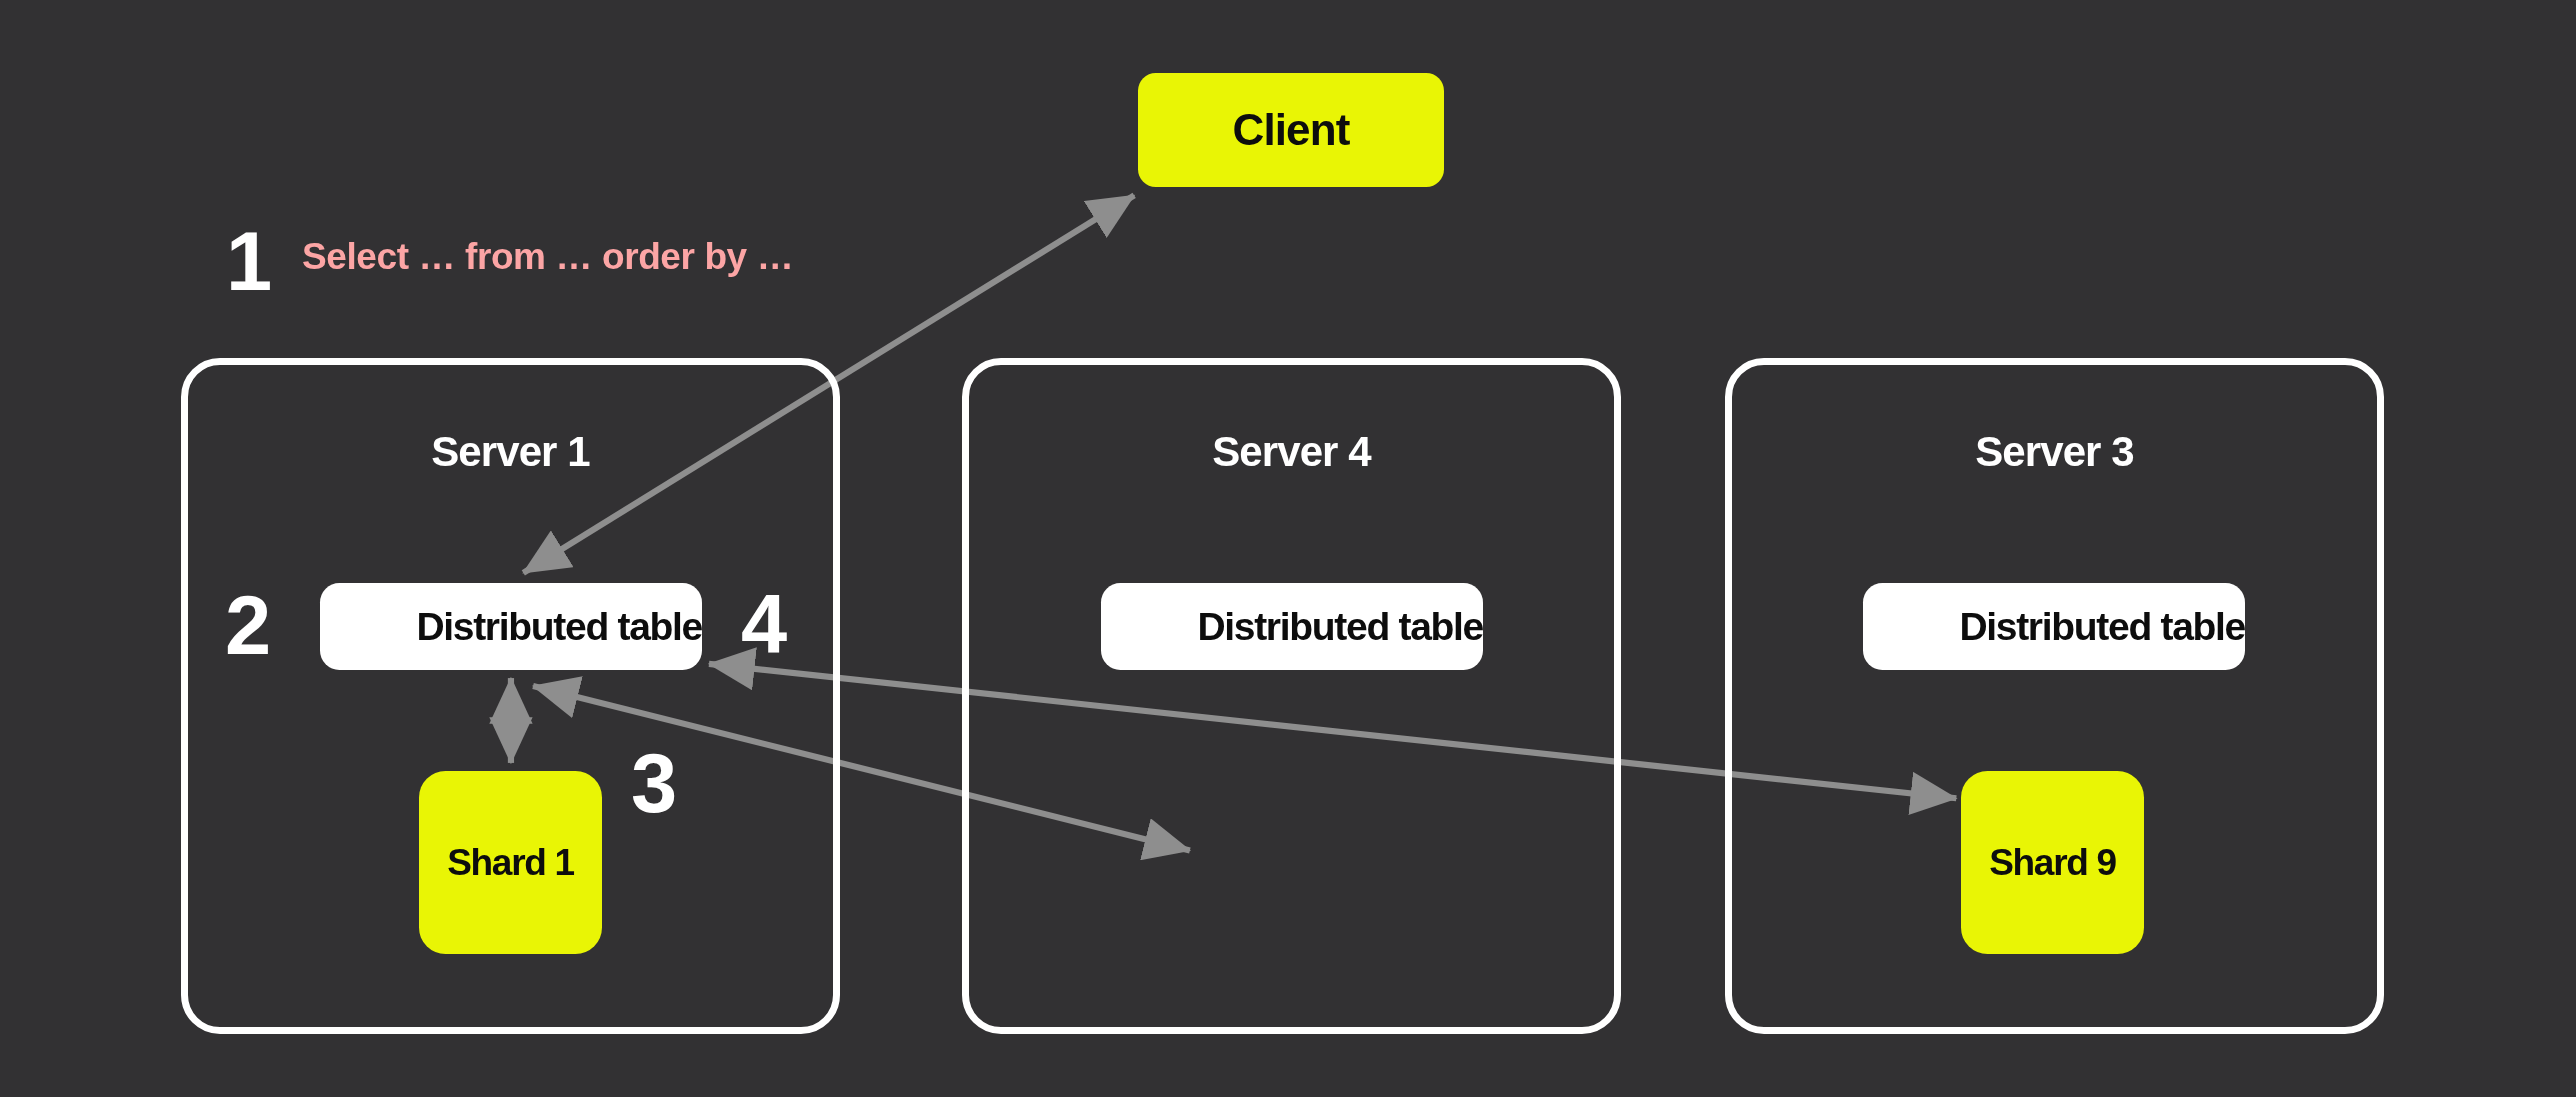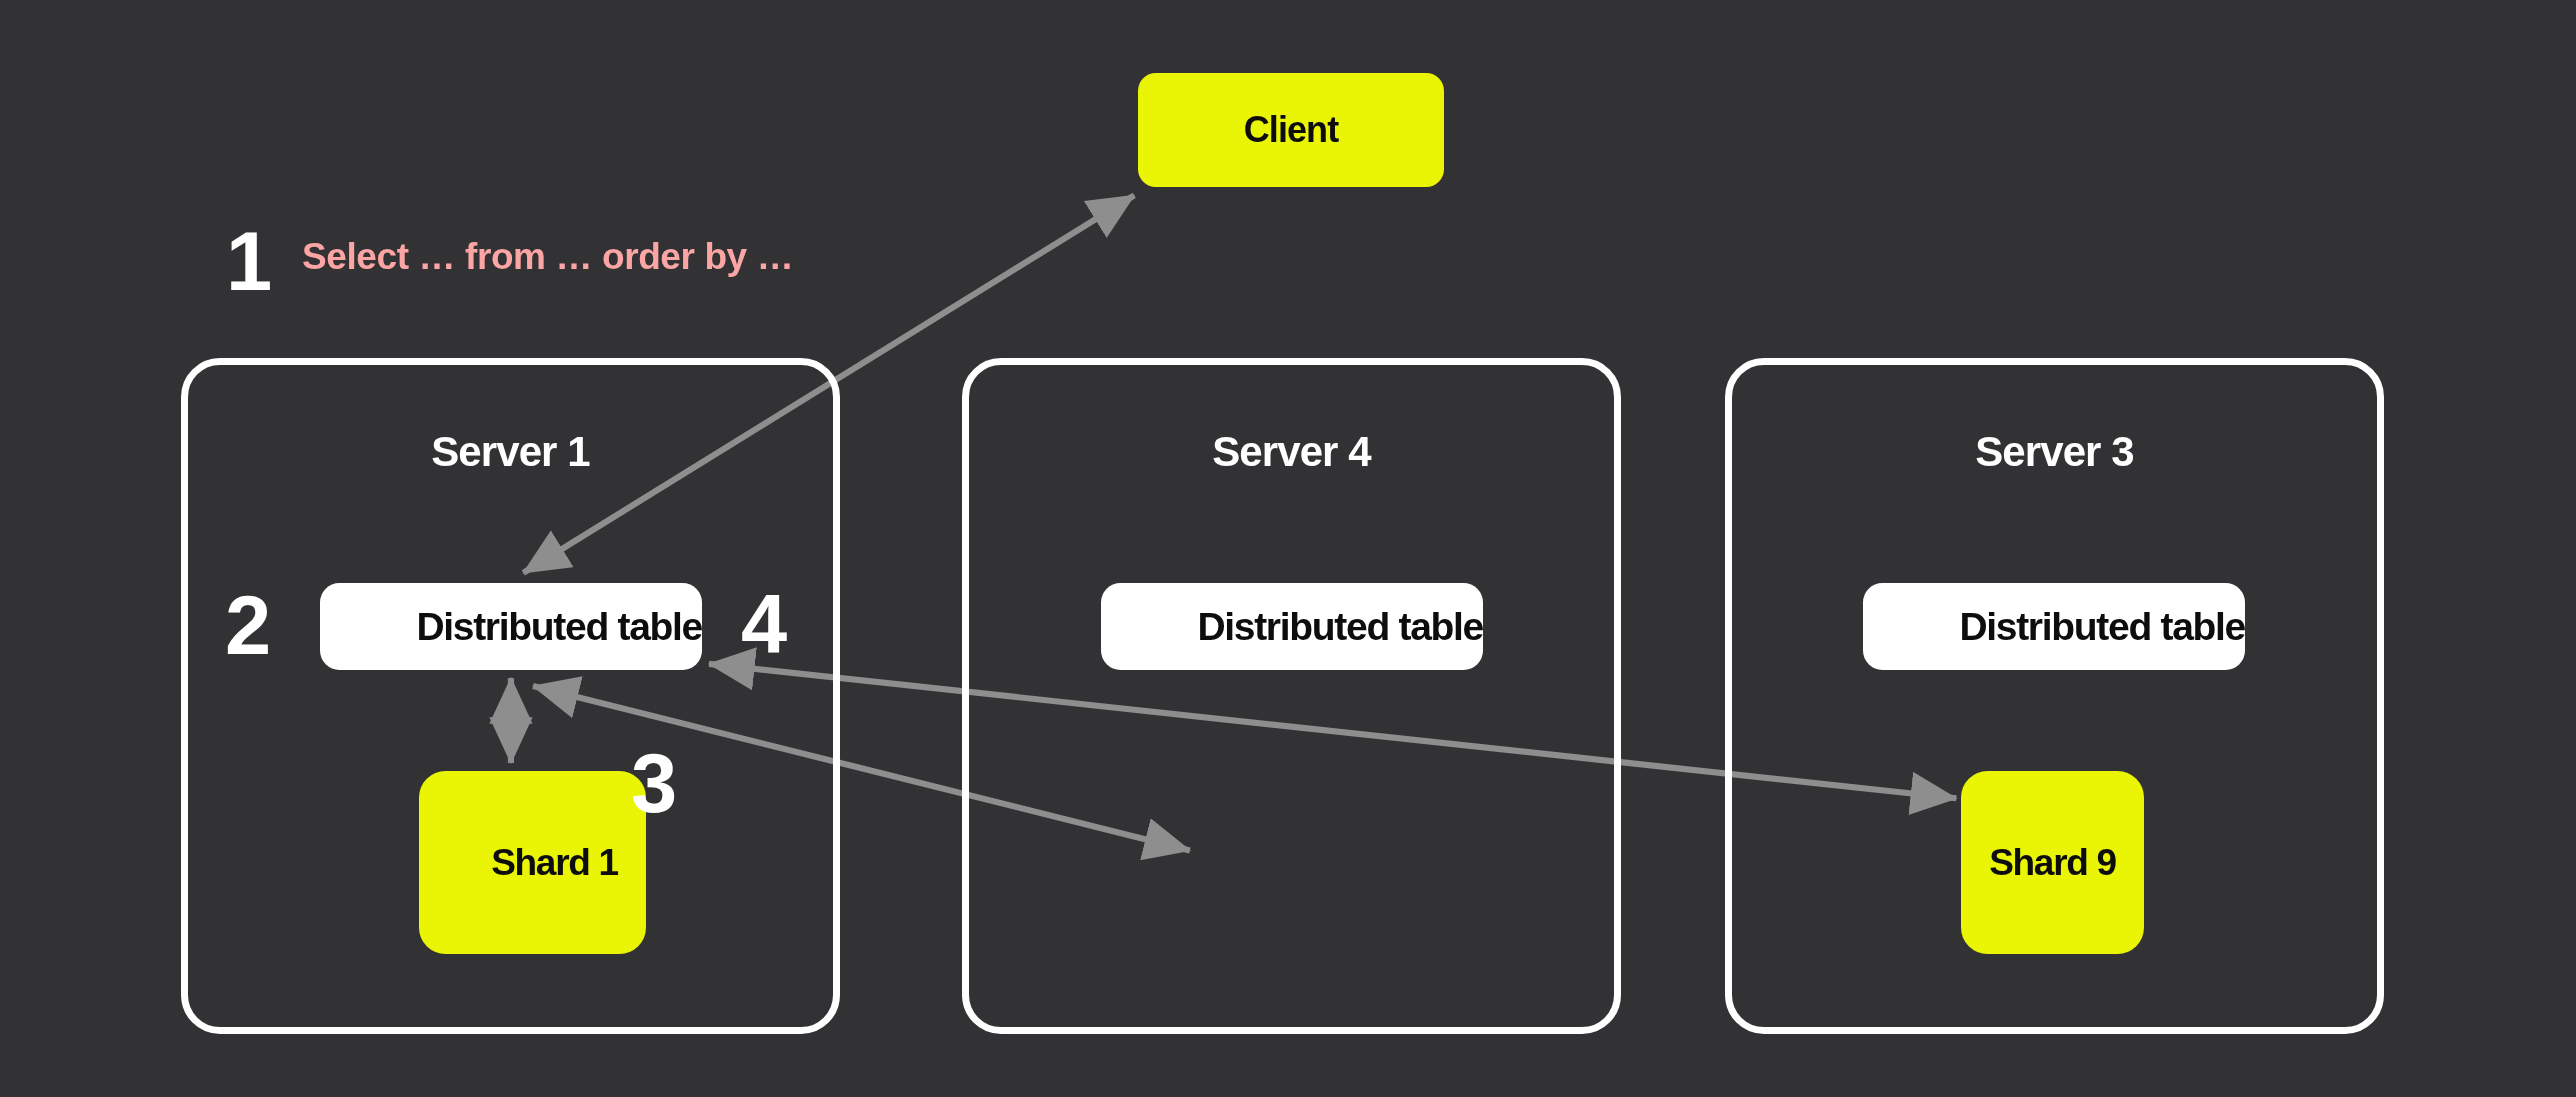--- a/index.html
+++ b/index.html
@@ -50,21 +50,21 @@
     color:#0d0d0d;font-size:37px;font-weight:700;
     letter-spacing:-1.3px;white-space:nowrap;
   }
   .client{
     position:absolute;
     left:1138px;top:73px;width:306px;height:114px;
     background:#e9f505;border-radius:17.7px;
     display:flex;align-items:center;justify-content:center;
   }
   .client span{
-    color:#0d0d0d;font-size:36px;font-weight:700;
+    color:#0d0d0d;font-size:44px;font-weight:700;
     letter-spacing:-0.9px;
   }
   .step-num{
     position:absolute;
     color:#ffffff;
     font-size:83px;font-weight:700;
     line-height:83px;
     letter-spacing:-1.8px;
     white-space:nowrap;
   }
@@ -101,21 +101,21 @@
 
   <div class="step-num" style="left:226px;top:220px;">1</div>
   <div class="query-text">Select … from … order by …</div>
 
   <div class="server" style="left:181px;">
     <div class="server-title">Server 1</div>
   </div>
   <div class="dist-table" style="left:320px;">
     <span>Distributed table</span>
   </div>
-  <div class="shard" style="left:419px;padding-left:44px;">
+  <div class="shard" style="left:419px;">
     <span>Shard 1</span>
   </div>
 
   <div class="server" style="left:962px;">
     <div class="server-title">Server 4</div>
   </div>
   <div class="dist-table" style="left:1101px;">
     <span>Distributed table</span>
   </div>
 

